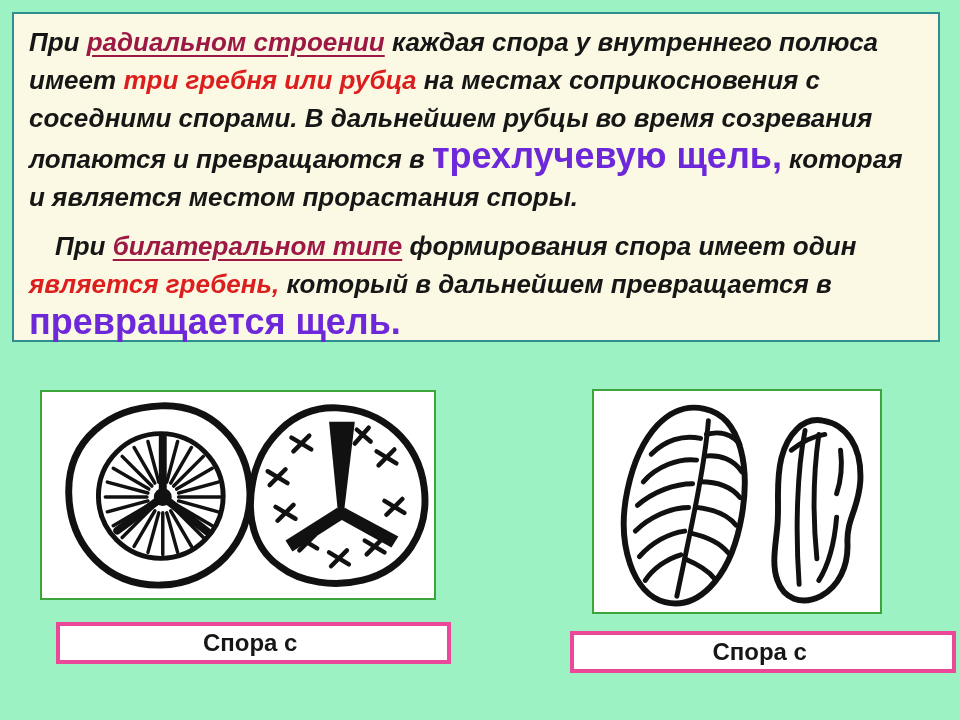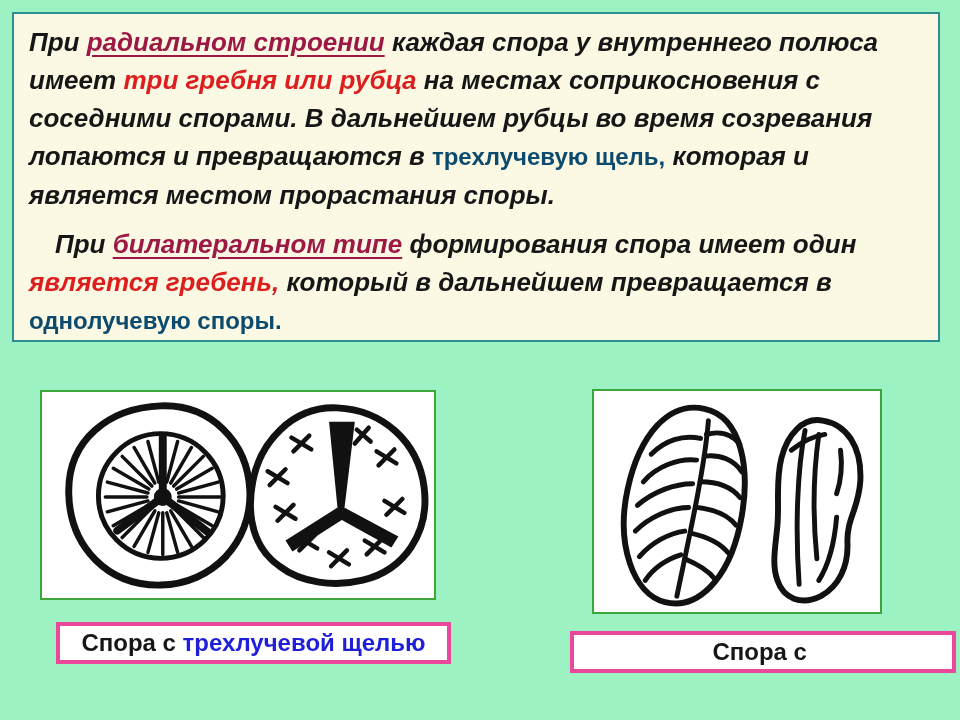--- a/index.html
+++ b/index.html
@@ -13,21 +13,21 @@
     background:#FBF9E4; border:2px solid #2D8F8F; box-sizing:border-box;
     padding:9px 15px 0 15px;
   }
   .textbox p {
     margin:0; font-size:26px; font-weight:bold; font-style:italic;
     color:#161616; line-height:38px;
   }
   .textbox p.p2 { margin-top:11px; text-indent:26px; }
   .maroon { color:#9C1845; text-decoration:underline; text-underline-offset:4px; }
   .red    { color:#DD1E1E;font-style:italic; }
-  .redbig { color:#0c4a6e; font-style:normal; font-size:24px; }
+  .redbig { color:#6d28d9; font-style:normal; font-size:36px; }
   .imgbox {
     position:absolute; background:#FFFFFF; box-sizing:border-box;
     border:2px solid #3CA53C;
   }
   .imgbox.lft { left:40px;  top:390px; width:396px; height:210px; }
   .imgbox.rgt { left:592px; top:389px; width:290px; height:225px; }
   .imgbox svg { display:block; width:100%; height:100%; }
   .caption {
     position:absolute; background:#FFFFFF; box-sizing:border-box;
     border:4px solid #ec4899; display:flex; align-items:center; justify-content:center;
@@ -38,21 +38,21 @@
   .caption .blue { color:#1F1FD9; }
   .ink { stroke:#111111; fill:none; stroke-linecap:round; stroke-linejoin:round; }
 </style>
 </head>
 <body>
 
 <div class="slide">
 
   <div class="textbox">
     <p class="p1"><span>При </span><span class="maroon">радиальном строении</span><span> каждая спора у внутреннего полюса имеет </span><span class="red">три гребня или рубца</span><span> на местах соприкосновения с соседними спорами. В дальнейшем рубцы во время созревания лопаются и превращаются в </span><span class="redbig">трехлучевую щель,</span><span> которая и является местом прорастания споры.</span></p>
-    <p class="p2"><span>При </span><span class="maroon">билатеральном типе</span><span> формирования спора имеет один </span><span class="red">является гребень,</span><span> который в дальнейшем превращается в </span><span class="redbig">однолучевую споры.</span></p>
+    <p class="p2"><span>При </span><span class="maroon">билатеральном типе</span><span> формирования спора имеет один </span><span class="red">является гребень,</span><span> который в дальнейшем превращается в </span><span class="redbig">превращается щель.</span></p>
   </div>
 
   <div class="imgbox lft">
     <svg viewBox="0 0 396 208">
 
       <g>
         <path class="ink" stroke-width="7" d="M120,14 C170,12 208,50 210,100 C212,152 172,194 120,195 C66,196 28,156 27,102 C26,48 68,16 120,14 Z"></path>
         <circle class="ink" stroke-width="5" cx="120" cy="105" r="63"></circle>
         <g class="ink" stroke-width="3.5">
           <line x1="138" y1="106" x2="180" y2="106"></line>
@@ -136,17 +136,17 @@
           <path d="M214,40 C206,80 204,140 208,196"></path>
           <path d="M228,44 C222,86 222,130 226,170"></path>
           <path d="M246,128 C244,152 238,176 228,192"></path>
           <path d="M250,60 C252,76 250,92 246,104"></path>
           <path d="M200,60 C210,52 222,46 234,44"></path>
         </g>
       </g>
     </svg>
   </div>
 
-  <div class="caption lft"><span>Спора с </span><span class="blue">трехлучевой щелью</span></div>
+  <div class="caption lft"><span>Спора с </span></div>
 
   <div class="caption rgt"><span>Спора с </span></div>
 
 </div>
 
 </body></html>

